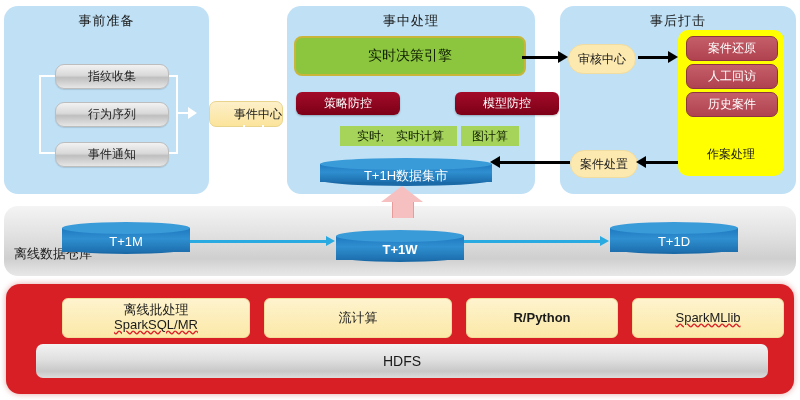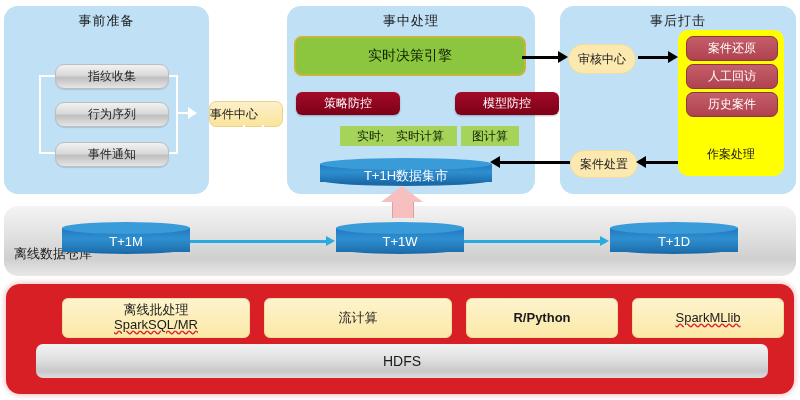--- a/index.html
+++ b/index.html
@@ -56,21 +56,21 @@
     border-top:6px solid transparent;border-bottom:6px solid transparent;
     border-left:9px solid #ffffff;
   }
   #br-arrow{left:188px;top:107px;}
 
   
   #event-center{
     position:absolute;left:209px;top:101px;width:72px;height:24px;
     background:linear-gradient(180deg,#fdf0c9 0%,#fbe49b 100%);
     border:1px solid #e9d48d;border-radius:7px;
-    display:flex;align-items:center;justify-content:flex-start;
+    display:flex;align-items:center;justify-content:flex-end;
     font-size:12px;color:#1a1a1a;
   }
 
   
   #ec-v{left:243px;top:125px;width:2px;height:48px;}
   #ec-h{left:243px;top:171px;width:103px;height:2px;}
   #ec-v2{left:344px;top:140px;width:2px;height:33px;}
   #ec-arrow{
     position:absolute;left:339px;top:130px;width:0;height:0;
     border-left:6px solid transparent;border-right:6px solid transparent;
@@ -183,21 +183,21 @@
   }
   #wh-label{
     position:absolute;left:14px;top:245px;
     font-size:13px;color:#1a1a1a;
   }
   .cyl-wh{width:128px;height:38px;}
   .cyl-wh .body{height:24px;}
   .cyl-wh .bot{top:20px;}
   .cyl-wh .lbl{top:12px;font-size:13px;}
   #cyl-m{left:62px;top:222px;}
-  #cyl-w{left:336px;top:222px;}
+  #cyl-w{left:336px;top:230px;font-weight:bold;}
   #cyl-d{left:610px;top:222px;}
 
   .carrow{position:absolute;height:3px;background:#29abe2;}
   .chead{
     position:absolute;width:0;height:0;
     border-top:5px solid transparent;border-bottom:5px solid transparent;
     border-left:9px solid #29abe2;
   }
   #ca0{left:190px;top:240px;width:140px;}
   #ca0h{left:326px;top:236px;}

